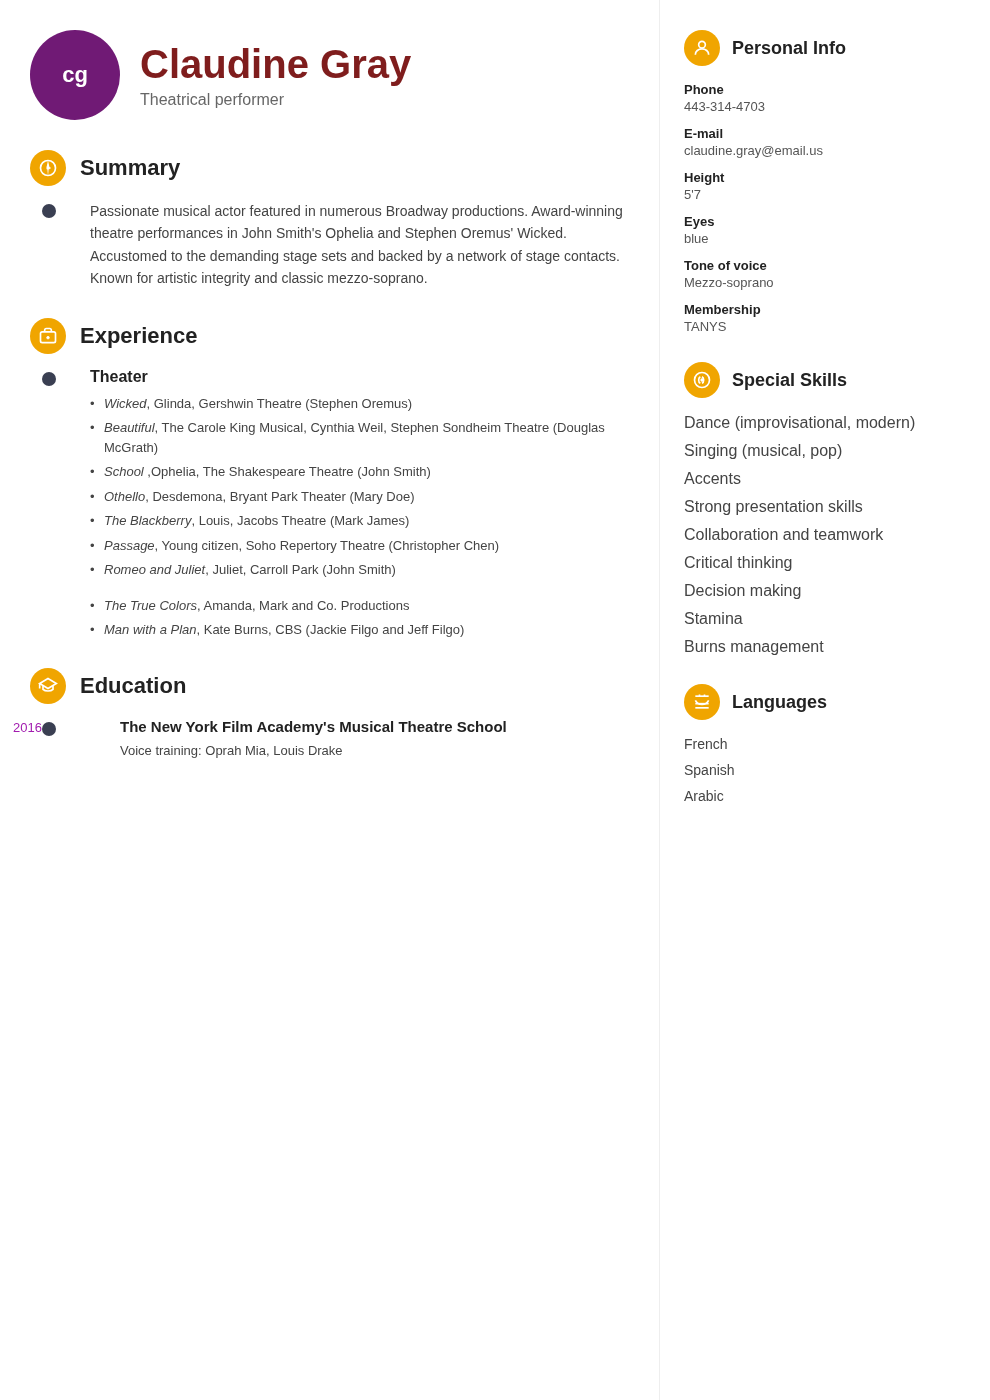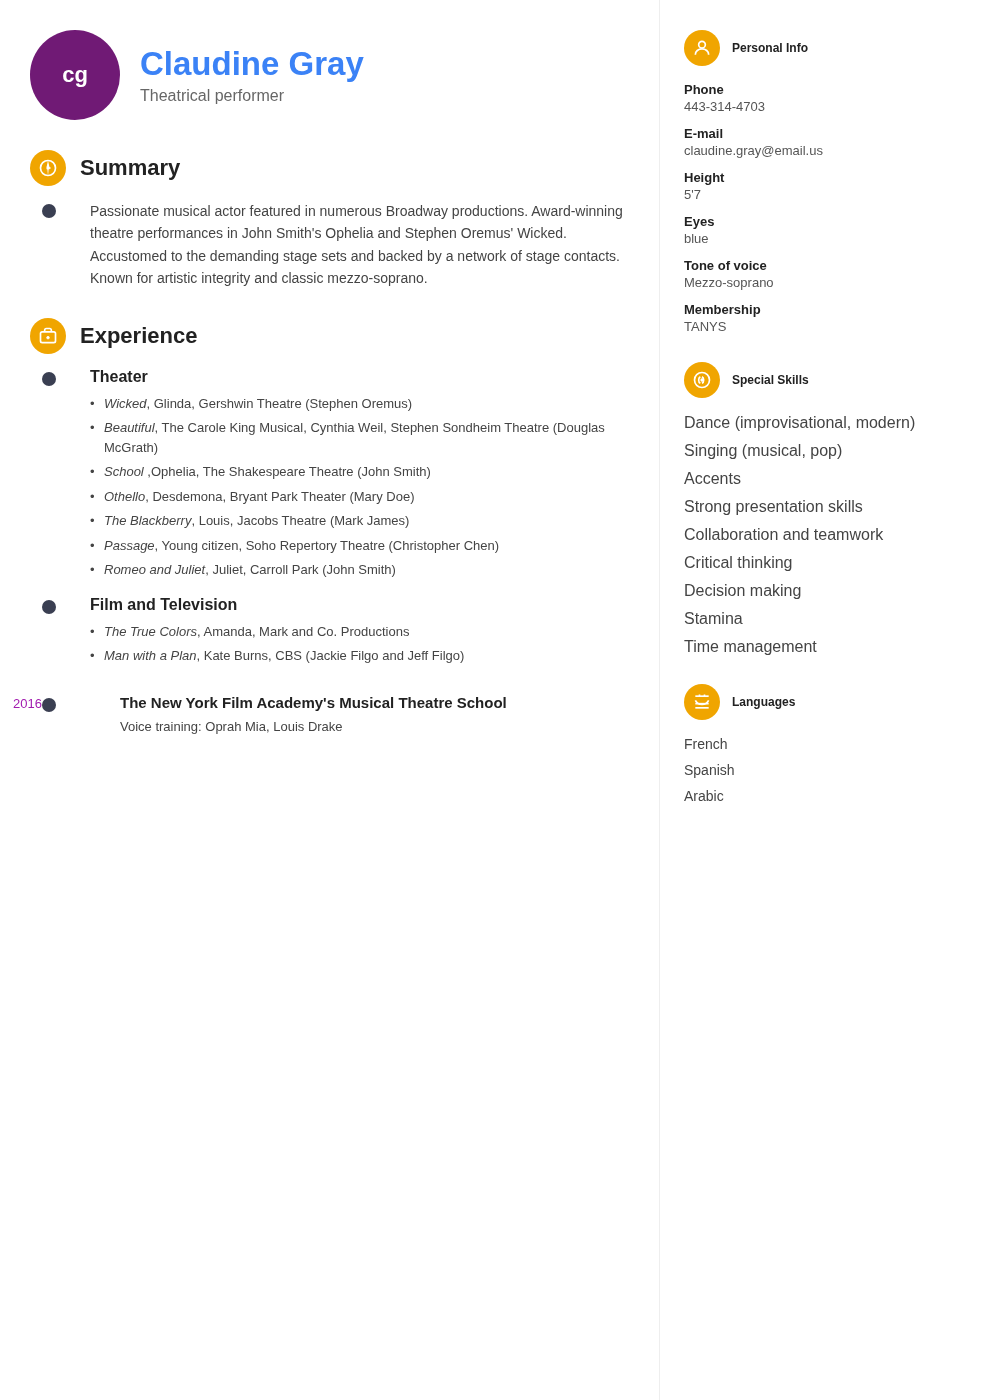--- a/index.html
+++ b/index.html
@@ -35,23 +35,23 @@
       display: flex;
       align-items: center;
       justify-content: center;
       color: white;
       font-size: 22px;
       font-weight: bold;
       flex-shrink: 0;
       margin-right: 20px;
     }
     .header-text h1 {
-      font-size: 33px;
-      font-weight: bold;
-      color: #3b82f6;
+      font-size: 40px;
+      font-weight: bold;
+      color: #7f1d1d;
     }
     .header-text .subtitle {
       font-size: 16px;
       color: #666;
       margin-top: 4px;
     }
     
     .section {
       margin-bottom: 28px;
     }
@@ -201,21 +201,21 @@
       background: #f0a500;
       display: flex;
       align-items: center;
       justify-content: center;
       margin-right: 12px;
       flex-shrink: 0;
       color: white;
       font-size: 16px;
     }
     .right-section-title {
-      font-size: 12px;
+      font-size: 18px;
       font-weight: bold;
       color: #222;
     }
     .info-field {
       margin-bottom: 12px;
     }
     .info-label {
       font-size: 13px;
       font-weight: bold;
       color: #222;
@@ -305,33 +305,39 @@
             <li><em>Beautiful</em>, The Carole King Musical, Cynthia Weil, Stephen Sondheim Theatre (Douglas McGrath)</li>
             <li><em>School</em> ,Ophelia, The Shakespeare Theatre (John Smith)</li>
             <li><em>Othello</em>, Desdemona, Bryant Park Theater (Mary Doe)</li>
             <li><em>The Blackberry</em>, Louis, Jacobs Theatre (Mark James)</li>
             <li><em>Passage</em>, Young citizen, Soho Repertory Theatre (Christopher Chen)</li>
             <li><em>Romeo and Juliet</em>, Juliet, Carroll Park (John Smith)</li>
           </ul>
         </div>
 
         <div class="exp-category">
-          <div class="exp-category-title">
-            <div class="exp-category-dot"></div>
-            Film and Television
-          </div>
           <ul class="exp-list">
             <li><em>The True Colors</em>, Amanda, Mark and Co. Productions</li>
             <li><em>Man with a Plan</em>, Kate Burns, CBS (Jackie Filgo and Jeff Filgo)</li>
           </ul>
         </div>
       </div>
     </div>
 
     <div class="section">
+      <div class="section-header">
+        <div class="section-icon">
+          <svg class="icon-svg" viewBox="0 0 24 24" fill="none" stroke="white" stroke-width="2">
+            <path d="M12 3L2 9l10 6 10-6-10-6z"></path>
+            <path d="M2 9v6"></path>
+            <path d="M6 11.5v4.5s2 2 6 2 6-2 6-2v-4.5"></path>
+          </svg>
+        </div>
+        <span class="section-title">Education</span>
+      </div>
       <div class="timeline" style="padding-left: 90px;">
         <div class="timeline-item" style="position:relative;">
           <div class="timeline-dot" style="left:-78px;"></div>
           <div class="edu-year" style="left:-118px; top:2px; position:absolute; font-size:13px; color:#a21caf; width:40px; text-align:right;">2016</div>
           <div class="edu-school">The New York Film Academy's Musical Theatre School</div>
           <div class="edu-extra">Voice training: Oprah Mia, Louis Drake</div>
         </div>
       </div>
     </div>
 
@@ -390,21 +396,21 @@
       </div>
 
       <div class="skill-item">Dance (improvisational, modern)</div>
       <div class="skill-item">Singing (musical, pop)</div>
       <div class="skill-item">Accents</div>
       <div class="skill-item">Strong presentation skills</div>
       <div class="skill-item">Collaboration and teamwork</div>
       <div class="skill-item">Critical thinking</div>
       <div class="skill-item">Decision making</div>
       <div class="skill-item">Stamina</div>
-      <div class="skill-item">Time management</div>
+      <div class="skill-item">Burns management</div>
     </div>
 
     <div class="right-section">
       <div class="right-section-header">
         <div class="right-section-icon">
           <svg class="icon-svg" viewBox="0 0 24 24" fill="none" stroke="white" stroke-width="2">
             <path d="M4 5h16"></path>
             <path d="M9 3v2"></path>
             <path d="M15 3v2"></path>
             <path d="M4 10s2.5 5 8 5 8-5 8-5"></path>

